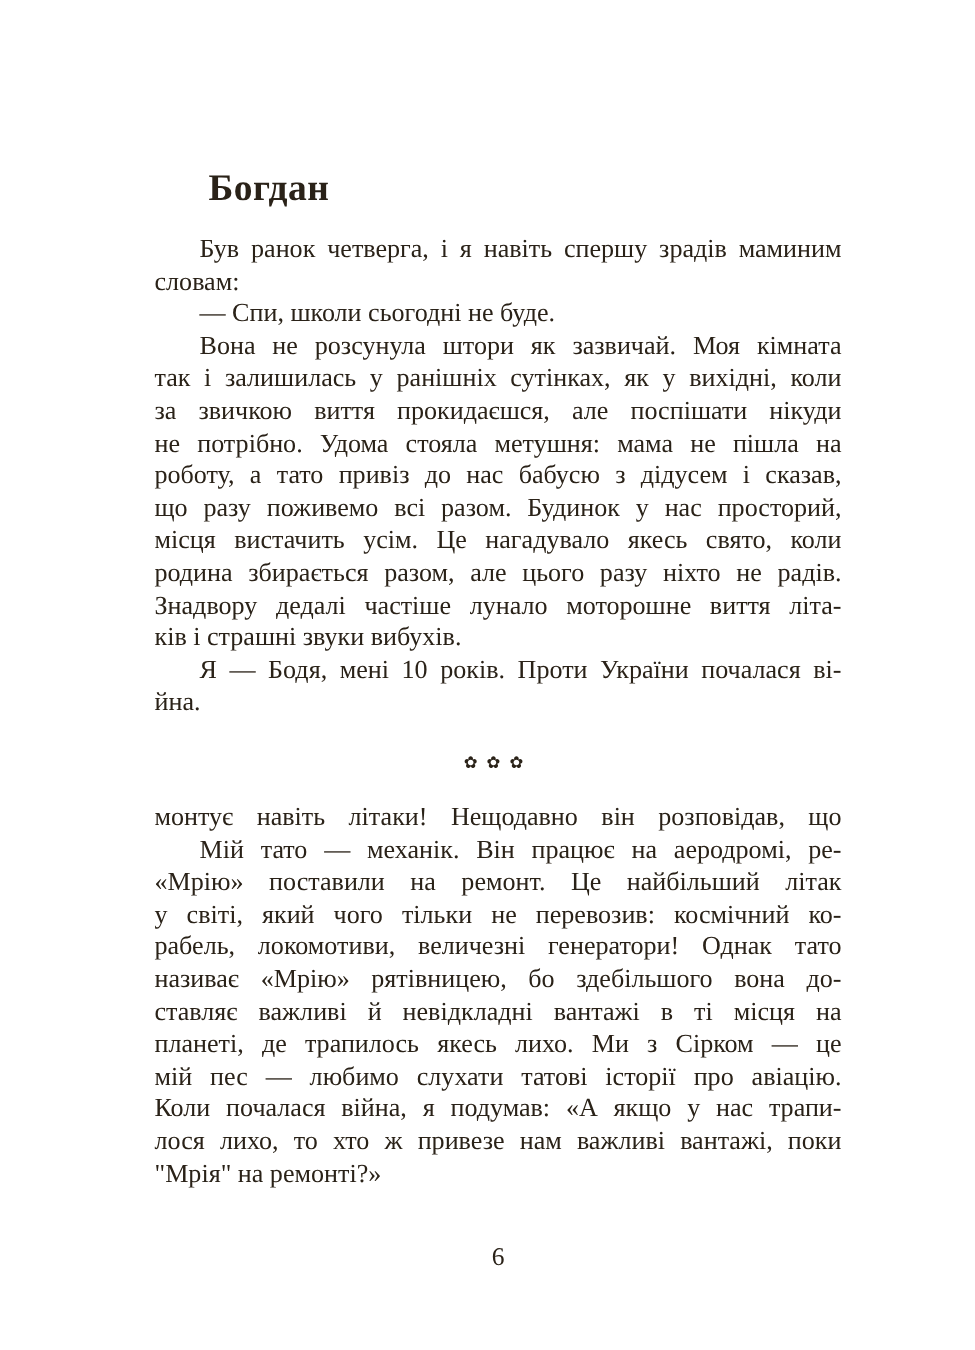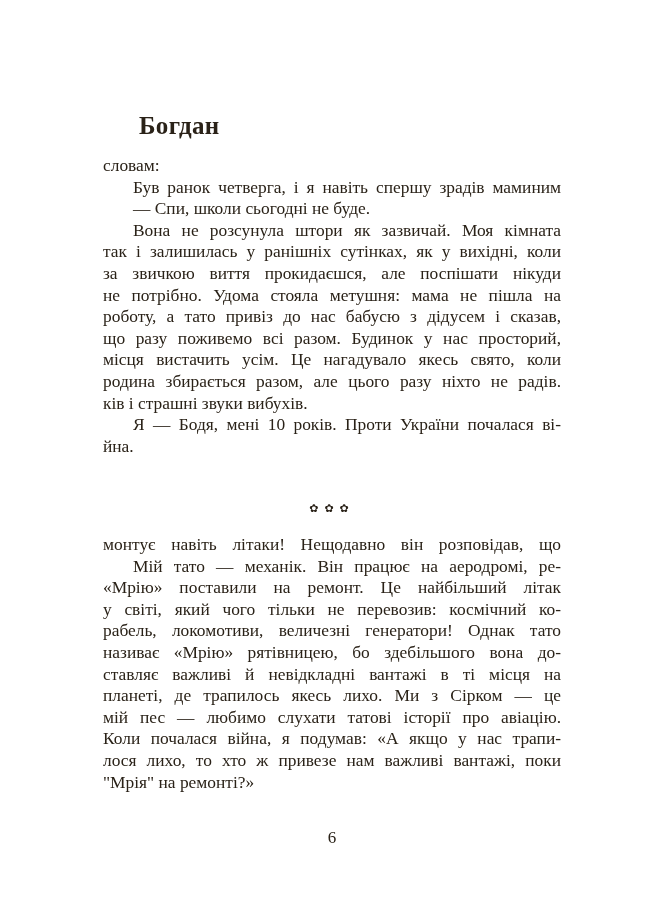--- a/index.html
+++ b/index.html
@@ -71,31 +71,32 @@
       font-size: 17px;
     }
   </style>
 </head>
 <body>
 
 <div class="page">
   <h2 class="chapter-title">Богдан</h2>
 
   <div class="section section-1">
+      <span class="line indent">Був ранок четверга, і я навіть спершу зрадів маминим</span>
       <span class="line last">словам:</span>
-      <span class="line indent">Був ранок четверга, і я навіть спершу зрадів маминим</span>
       <span class="line indent last">— Спи, школи сьогодні не буде.</span>
       <span class="line indent">Вона не розсунула штори як зазвичай. Моя кімната</span>
       <span class="line">так і залишилась у ранішніх сутінках, як у вихідні, коли</span>
       <span class="line">за звичкою виття прокидаєшся, але поспішати нікуди</span>
       <span class="line">не потрібно. Удома стояла метушня: мама не пішла на</span>
       <span class="line">роботу, а тато привіз до нас бабусю з дідусем і сказав,</span>
       <span class="line">що разу поживемо всі разом. Будинок у нас просторий,</span>
       <span class="line">місця вистачить усім. Це нагадувало якесь свято, коли</span>
       <span class="line">родина збирається разом, але цього разу ніхто не радів.</span>
+      <span class="line">Знадвору дедалі частіше лунало моторошне виття літа-</span>
       <span class="line last">ків і страшні звуки вибухів.</span>
       <span class="line indent">Я — Бодя, мені 10 років. Проти України почалася ві-</span>
       <span class="line last">йна.</span>
     </div>
 
   <div class="separator">✿✿✿</div>
 
   <div class="section section-2">
       <span class="line">монтує навіть літаки! Нещодавно він розповідав, що</span>
       <span class="line indent">Мій тато — механік. Він працює на аеродромі, ре-</span>

